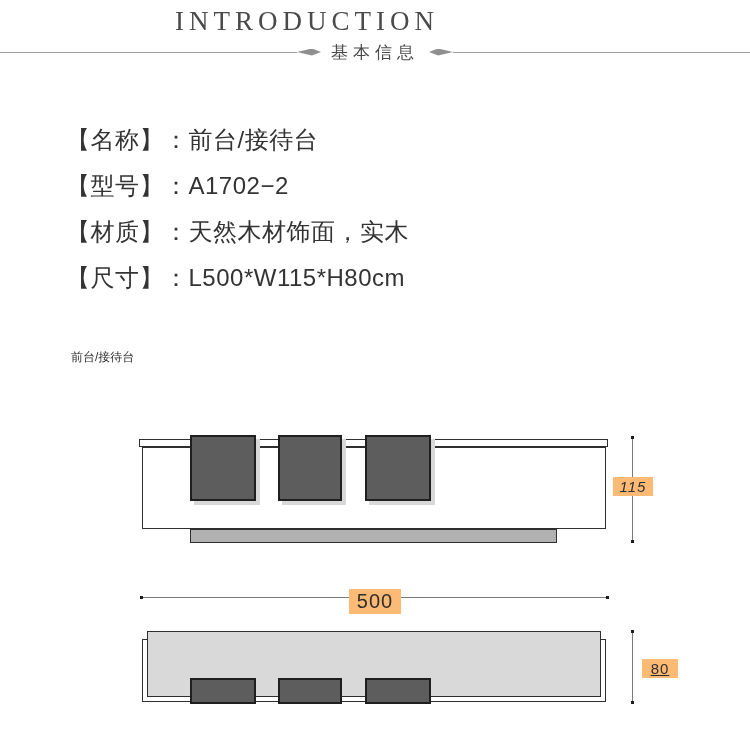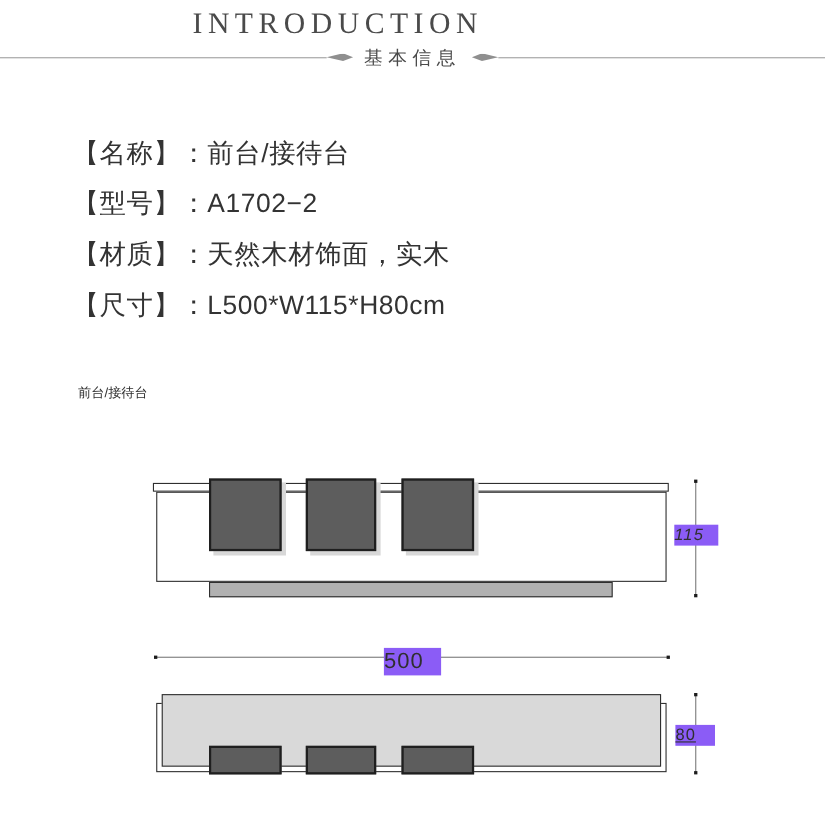--- a/index.html
+++ b/index.html
@@ -47,26 +47,26 @@
   
   .dim-v{position:absolute;width:1px;background:#7a7a7a;z-index:4;}
   .dim-v::before,.dim-v::after{content:"";position:absolute;left:-1px;width:3px;height:3px;background:#1c1c1c;}
   .dim-v::before{top:-1px;} .dim-v::after{bottom:-1px;}
   .dim-v.h115{left:632px;top:437px;height:105px;}
   .dim-v.h80{left:632px;top:631px;height:72px;}
   .dim-h{position:absolute;height:1px;background:#7a7a7a;z-index:4;left:141px;top:597px;width:467px;}
   .dim-h::before,.dim-h::after{content:"";position:absolute;top:-1px;width:3px;height:3px;background:#1c1c1c;}
   .dim-h::before{left:-1px;} .dim-h::after{right:-1px;}
   .dim-label{
-    position:absolute;background:#8b5cf6;z-index:5;
+    position:absolute;background:#fdba74;text-align:center;z-index:5;
     font-size:15px;color:#2f2f2f;letter-spacing:1px;padding:1px 0;
   }
   .dim-label.l115{left:613px;top:477px;width:40px;font-style:italic;}
   .dim-label.l500{left:349px;top:589px;width:52px;font-size:20px;}
-  .dim-label.l80{left:614px;top:659px;width:36px;text-decoration:underline;}
+  .dim-label.l80{left:642px;top:659px;width:36px;text-decoration:underline;}
 </style>
 </head>
 <body>
 
 <div class="page">
 
   <h1 class="intro-title">INTRODUCTION</h1>
   <div class="sub-row">
     <span class="rule"></span>
     <span class="arrow point-right"></span>

